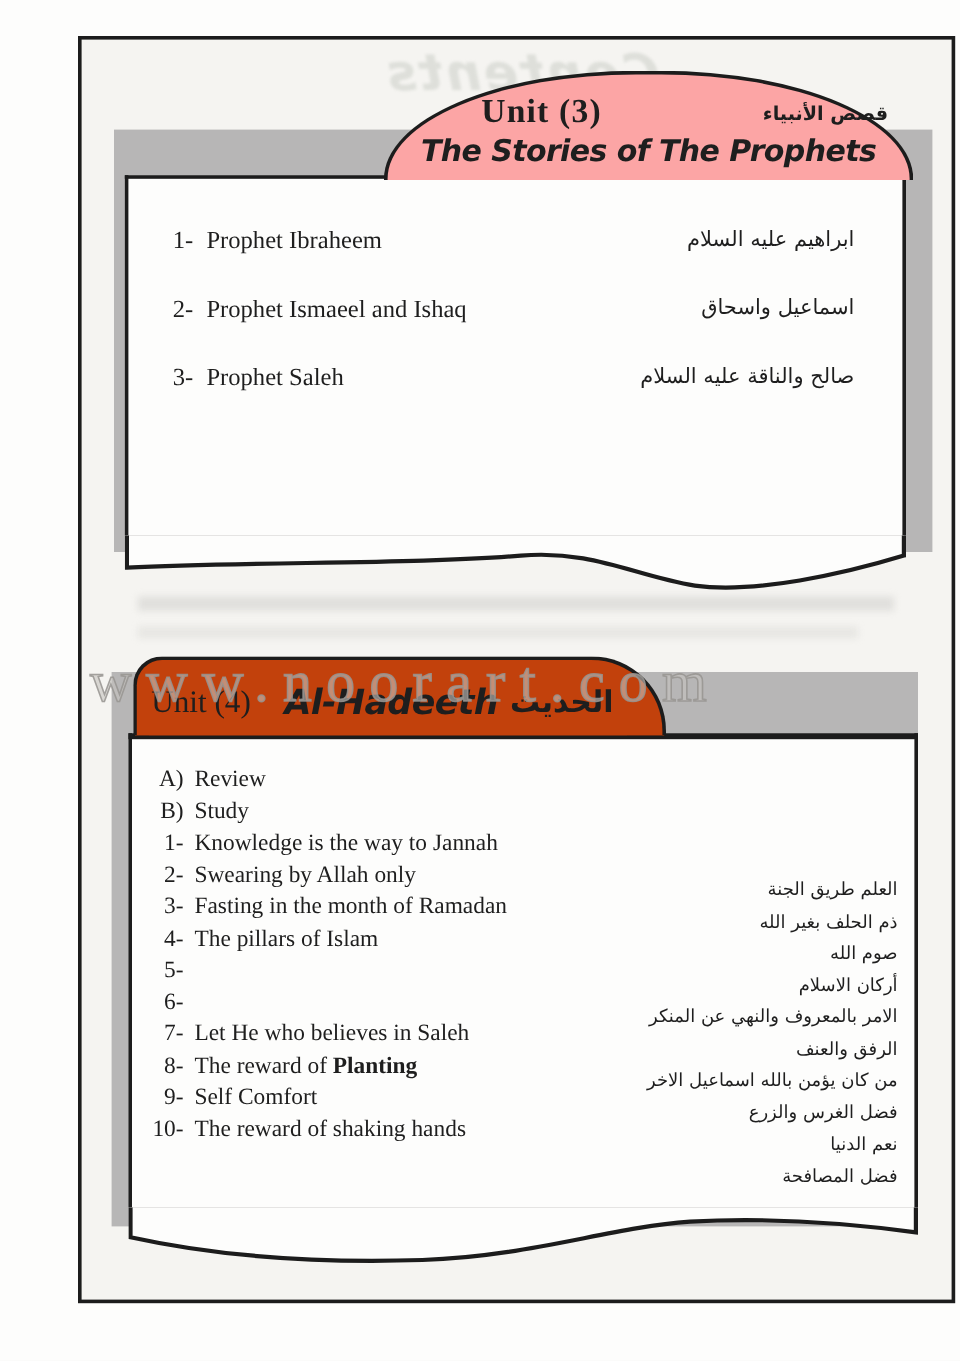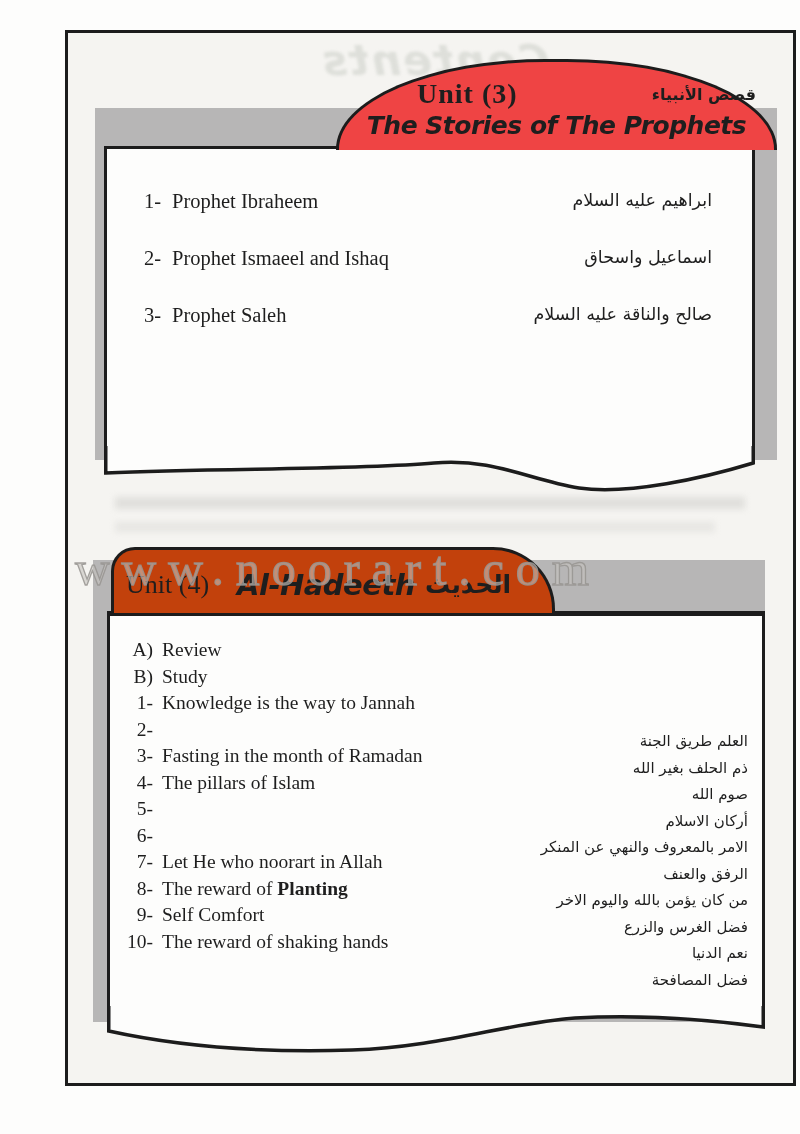--- a/index.html
+++ b/index.html
@@ -39,22 +39,22 @@
   .box3{
     left:104px;top:146px;width:651px;height:300px;
     background:#fdfdfc;
     border:3.5px solid #1c1c1c;border-bottom:none;
     box-sizing:border-box;z-index:3;
   }
   .wave3{left:104px;top:446px;z-index:3;}
 
   
   .dome3{
-    left:336px;top:59px;width:441px;height:91px;
-    background:#ef4444;
+    left:320px;top:59px;width:441px;height:91px;
+    background:#fca5a5;
     border:3.5px solid #1c1c1c;border-bottom:none;
     border-radius:210px 210px 0 0 / 90px 90px 0 0;
     box-sizing:border-box;z-index:4;
   }
   .dome3-line1{
     display:flex;justify-content:space-between;align-items:flex-end;
     padding:16px 18px 0 78px;
   }
   .dome3-unit{font-size:28px;font-weight:600;letter-spacing:1px;}
   .dome3-ar{
@@ -204,20 +204,21 @@
       <span class="num">B)</span>
       <span class="en">Study</span>
     </div>
     <div class="row4">
       <span class="num">1-</span>
       <span class="en">Knowledge is the way to Jannah</span>
       <span class="ar">العلم طريق الجنة</span>
     </div>
     <div class="row4">
       <span class="num">2-</span>
+      <span class="en">Swearing by Allah only</span>
       <span class="ar">ذم الحلف بغير الله</span>
     </div>
     <div class="row4">
       <span class="num">3-</span>
       <span class="en">Fasting in the month of Ramadan</span>
       <span class="ar">صوم الله</span>
     </div>
     <div class="row4">
       <span class="num">4-</span>
       <span class="en">The pillars of Islam</span>
@@ -226,22 +227,22 @@
     <div class="row4">
       <span class="num">5-</span>
       <span class="ar">الامر بالمعروف والنهي عن المنكر</span>
     </div>
     <div class="row4">
       <span class="num">6-</span>
       <span class="ar">الرفق والعنف</span>
     </div>
     <div class="row4">
       <span class="num">7-</span>
-      <span class="en">Let He who noorart in Allah</span>
-      <span class="ar">من كان يؤمن بالله واليوم الاخر</span>
+      <span class="en">Let He who believes in Saleh</span>
+      <span class="ar">من كان يؤمن بالله اسماعيل الاخر</span>
     </div>
     <div class="row4">
       <span class="num">8-</span>
       <span class="en">The reward of <b>Planting</b></span>
       <span class="ar">فضل الغرس والزرع</span>
     </div>
     <div class="row4">
       <span class="num">9-</span>
       <span class="en">Self Comfort</span>
       <span class="ar">نعم الدنيا</span>

